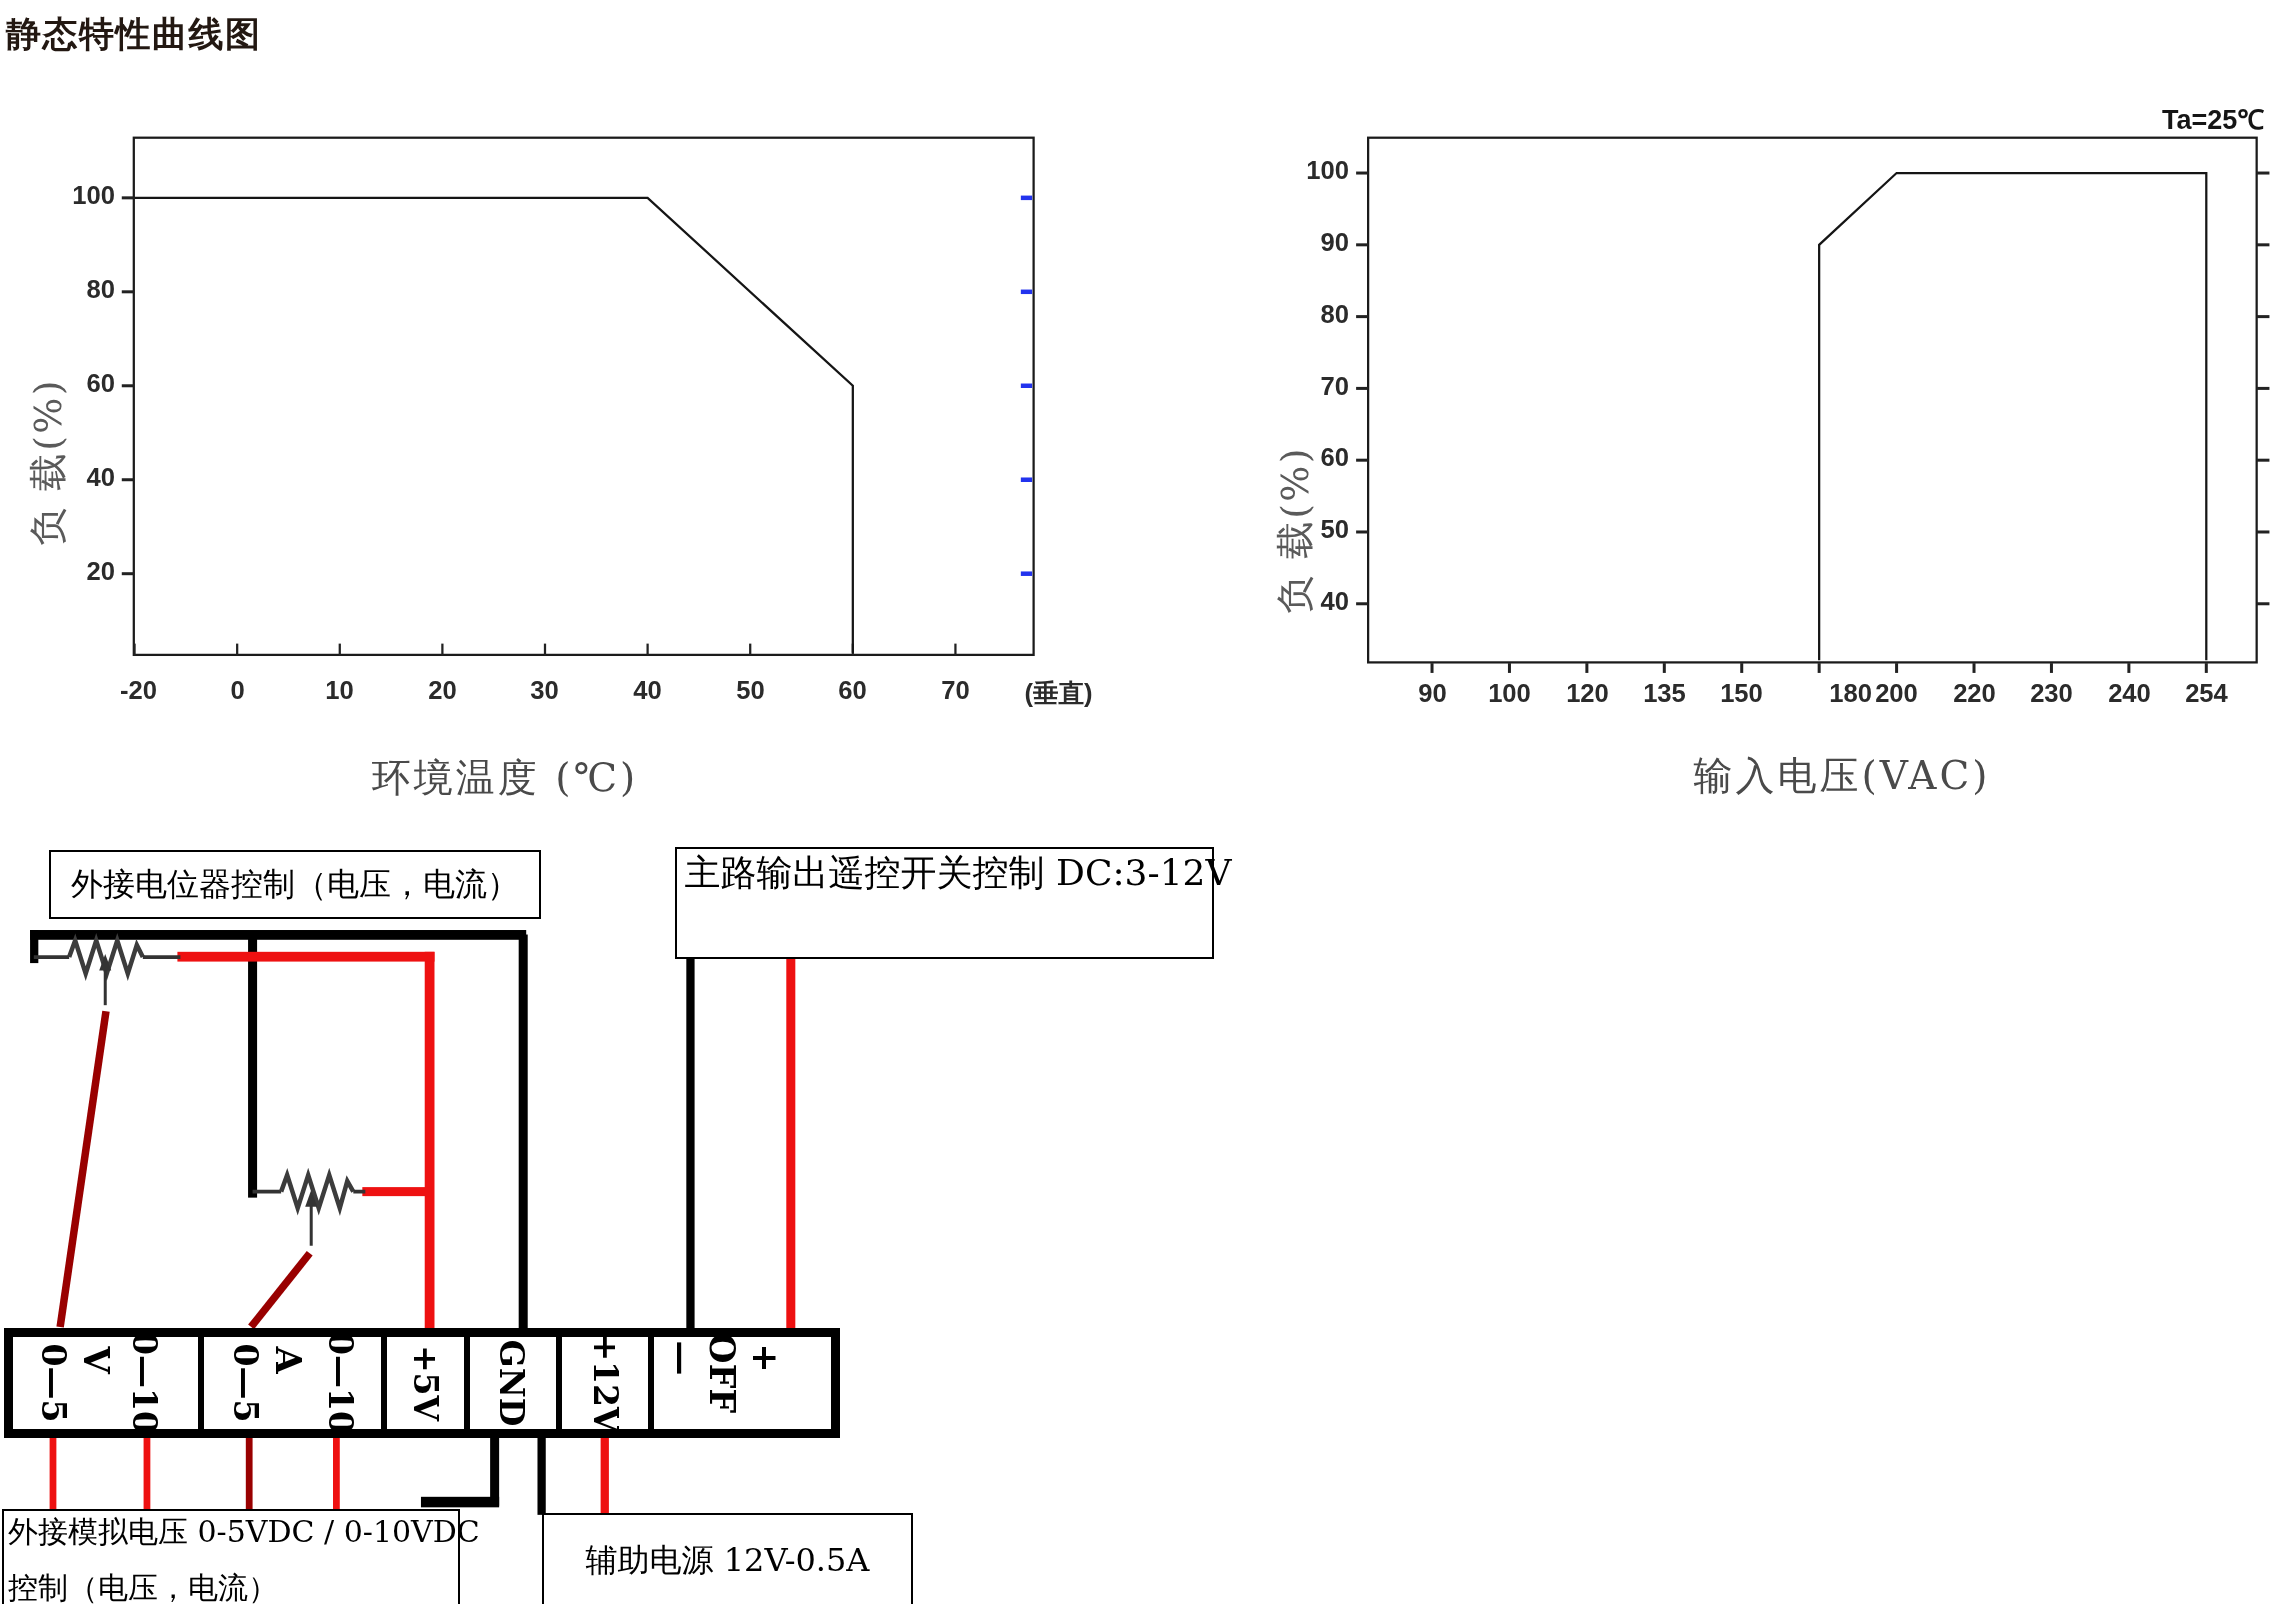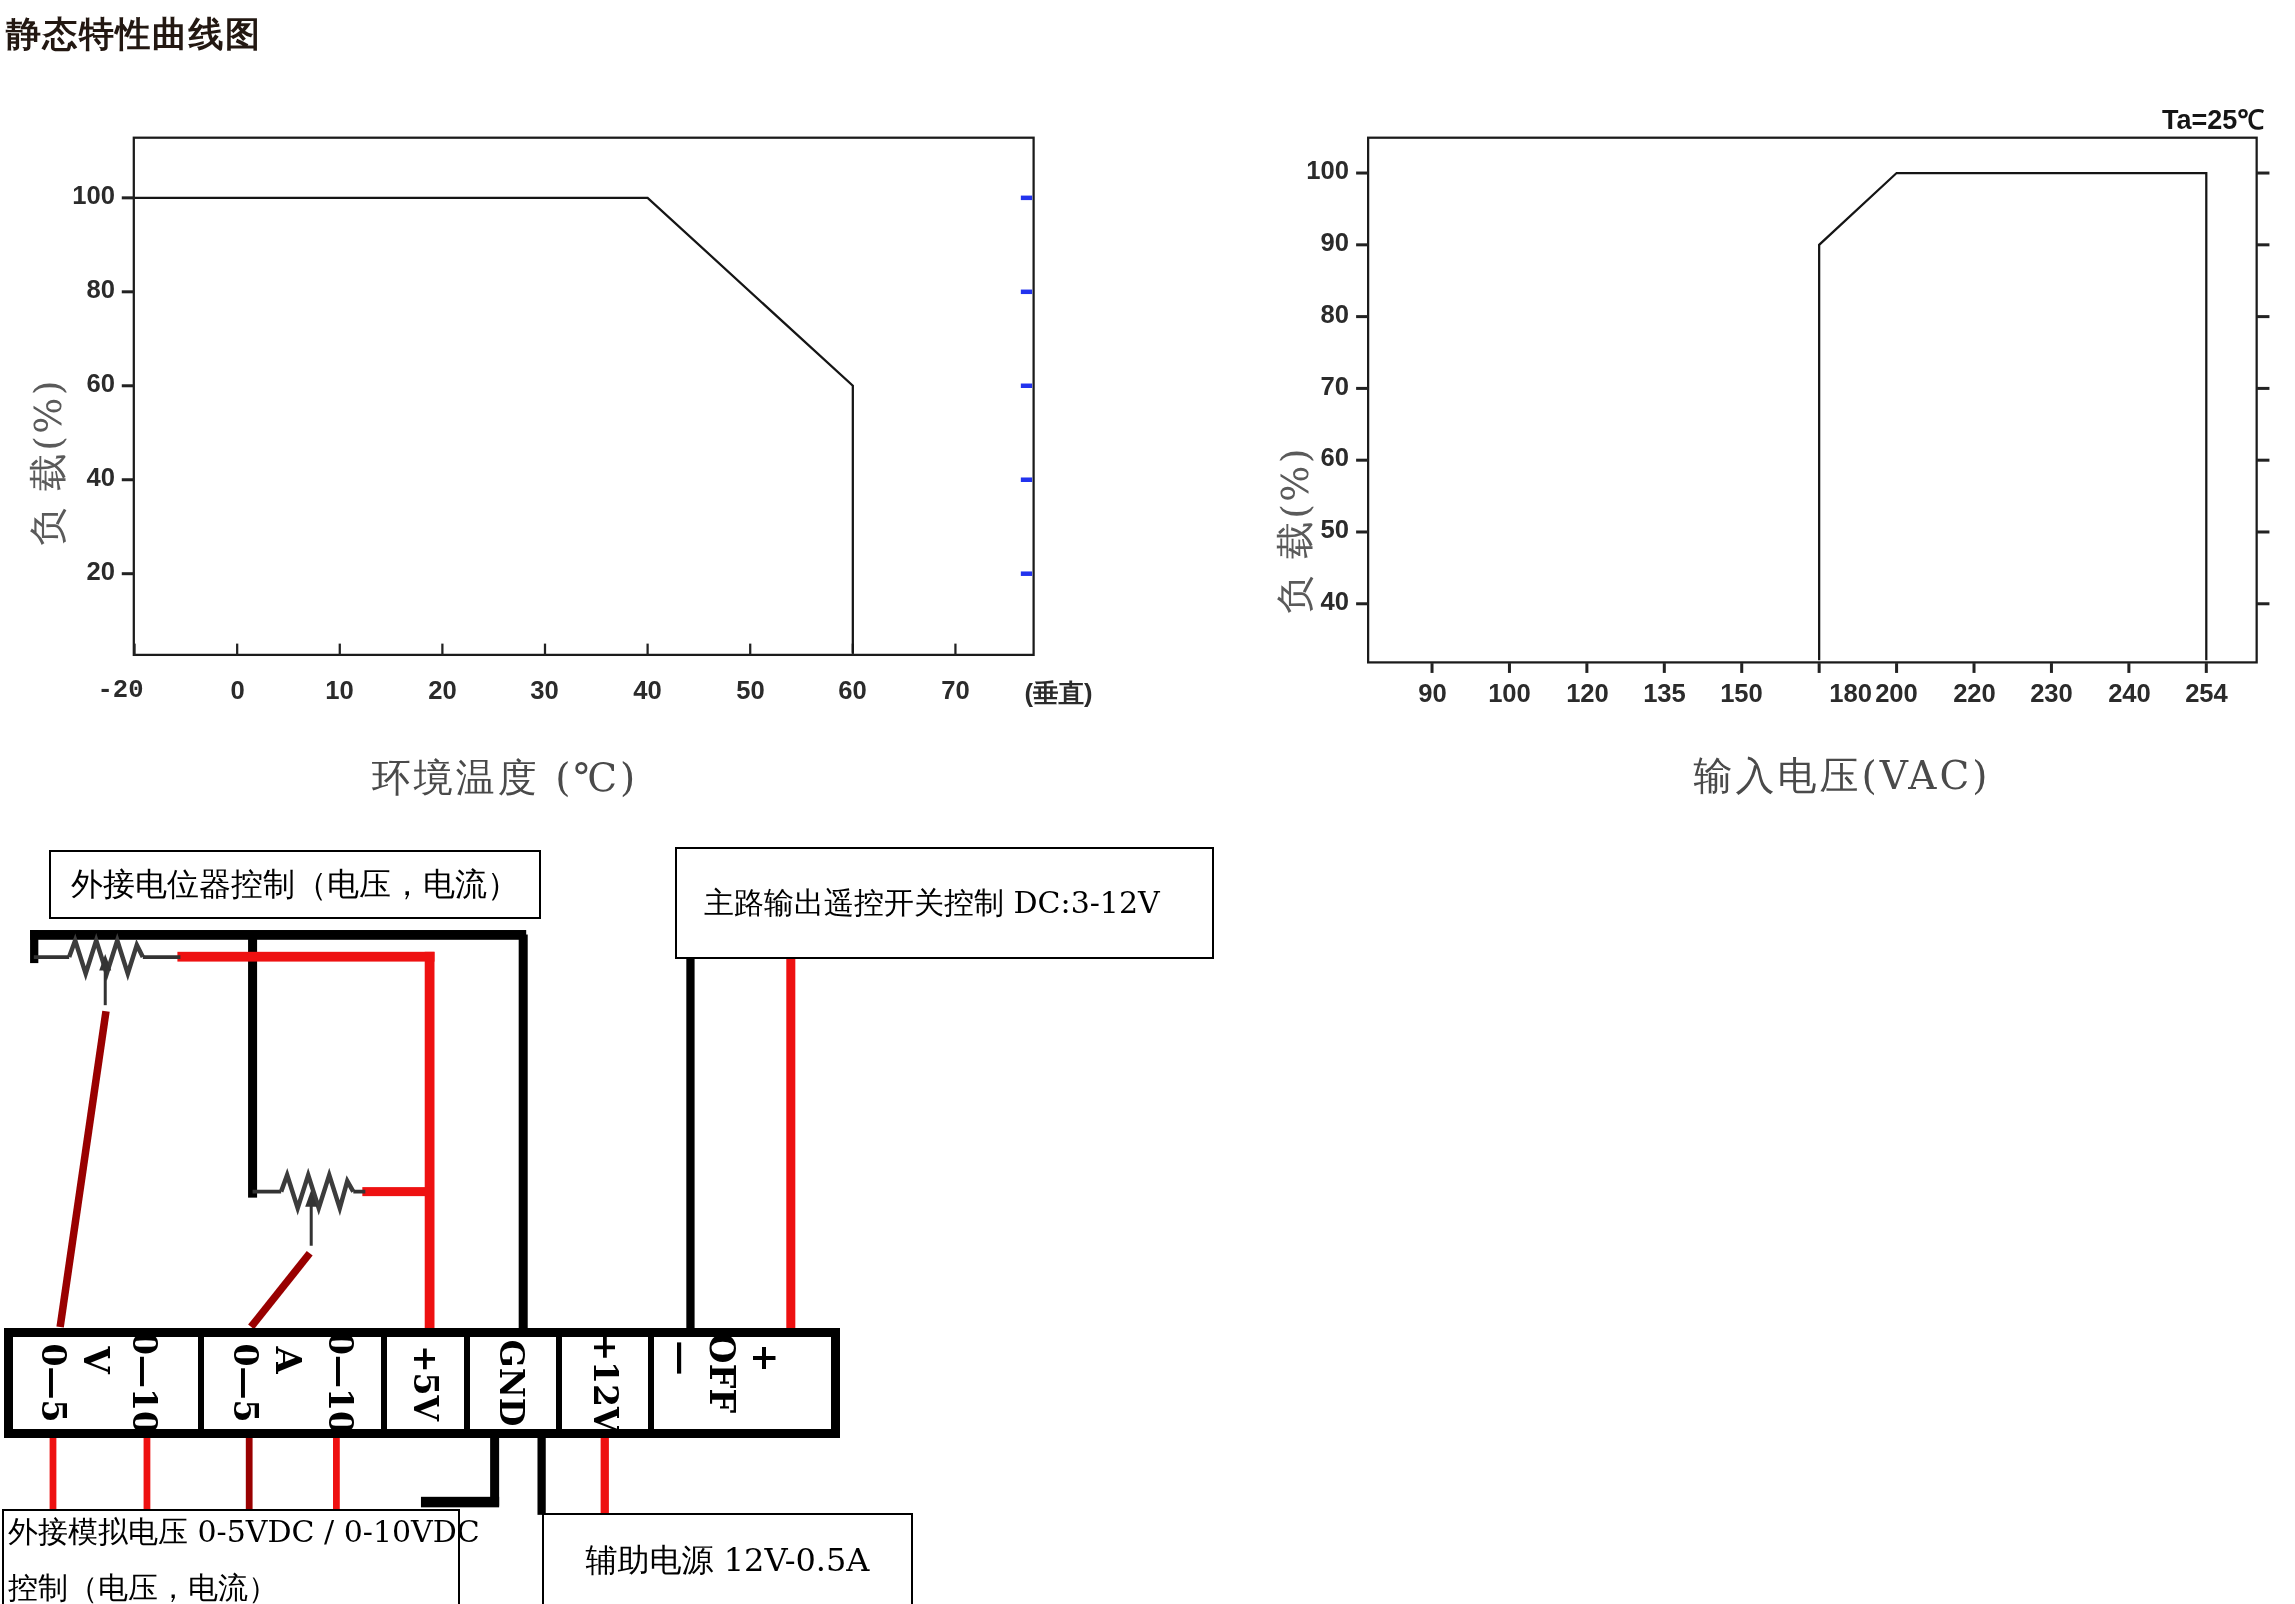--- a/index.html
+++ b/index.html
@@ -13,22 +13,22 @@
   .axis-label-x{position:absolute;transform:translate(-50%,0);font-family:"DejaVu Serif",serif;
         font-size:39px;color:#4a4a4a;white-space:nowrap;z-index:2;letter-spacing:3px;}
   .axis-label-y{position:absolute;transform:translate(-50%,-50%) rotate(-90deg);
         font-family:"DejaVu Serif",serif;font-size:38px;color:#5a5a5a;white-space:nowrap;z-index:2;letter-spacing:2.3px;}
   .ta-note{position:absolute;font-size:27px;font-weight:600;color:#151515;z-index:2;}
   .callout{position:absolute;border:2.3px solid #000;background:#fff;z-index:2;
         font-family:"DejaVu Serif",serif;color:#000;}
   .callout .cline{white-space:nowrap;}
   .co-pot{left:49px;top:839px;width:488px;height:65px;font-size:32px;
         display:flex;align-items:center;justify-content:center;}
-  .co-remote{left:675px;top:836px;width:508px;height:108px;font-size:30px;
-        padding-left:27px;display:flex;flex-direction:column;justify-content:center;gap:13.5px;}
+  .co-remote{left:675px;top:836px;width:508px;height:108px;font-size:36px;
+        padding-left:27px;display:flex;flex-direction:row;justify-content:center;gap:13.5px;}
   .co-analog{left:1.5px;top:1498px;width:450px;height:98px;font-size:30px;
         padding-left:4.5px;display:flex;flex-direction:column;justify-content:center;gap:15px;}
   .co-aux{left:542px;top:1502px;width:367px;height:92px;font-size:32px;
         display:flex;align-items:center;justify-content:center;}
   .tblock{position:absolute;left:3.8px;top:1317px;width:818px;height:92px;border:9px solid #000;
         background:#fff;display:flex;z-index:2;}
   .tgroup{position:relative;height:100%;flex:none;}
   .tdiv{width:6px;background:#000;flex:none;height:100%;}
   .tpin{position:absolute;top:50%;white-space:nowrap;font-family:"DejaVu Serif",serif;
         font-weight:bold;font-size:33px;color:#000;transform:translate(-50%,-50%) rotate(90deg);}
@@ -175,21 +175,21 @@
       <span class="tgl" style="left:68px;top:36px">OFF</span>
       <span class="tsign" style="left:111px">+</span>
     </div>
   </div>
 
 <div class="tick-label-y" style="left:50px;top:170px;width:65px;">100</div>
     <div class="tick-label-y" style="left:50px;top:264px;width:65px;">80</div>
     <div class="tick-label-y" style="left:50px;top:358px;width:65px;">60</div>
     <div class="tick-label-y" style="left:50px;top:452px;width:65px;">40</div>
     <div class="tick-label-y" style="left:50px;top:546px;width:65px;">20</div>
-    <div class="tick-label-x" style="left:68px;top:665px;width:105px;font-family:Liberation Mono, monospace;">-20</div>
+    <div class="tick-label-x" style="left:86px;top:665px;width:105px;">-20</div>
     <div class="tick-label-x" style="left:185px;top:665px;width:105px;">0</div>
     <div class="tick-label-x" style="left:287px;top:665px;width:105px;">10</div>
     <div class="tick-label-x" style="left:390px;top:665px;width:105px;">20</div>
     <div class="tick-label-x" style="left:492px;top:665px;width:105px;">30</div>
     <div class="tick-label-x" style="left:595px;top:665px;width:105px;">40</div>
     <div class="tick-label-x" style="left:698px;top:665px;width:105px;">50</div>
     <div class="tick-label-x" style="left:800px;top:665px;width:105px;">60</div>
     <div class="tick-label-x" style="left:903px;top:665px;width:105px;">70</div>
     <div class="tick-label-x" style="left:1006px;top:665px;width:105px;">(垂直)</div>
     <div class="tick-label-y" style="left:1284px;top:145px;width:65px;">100</div>

